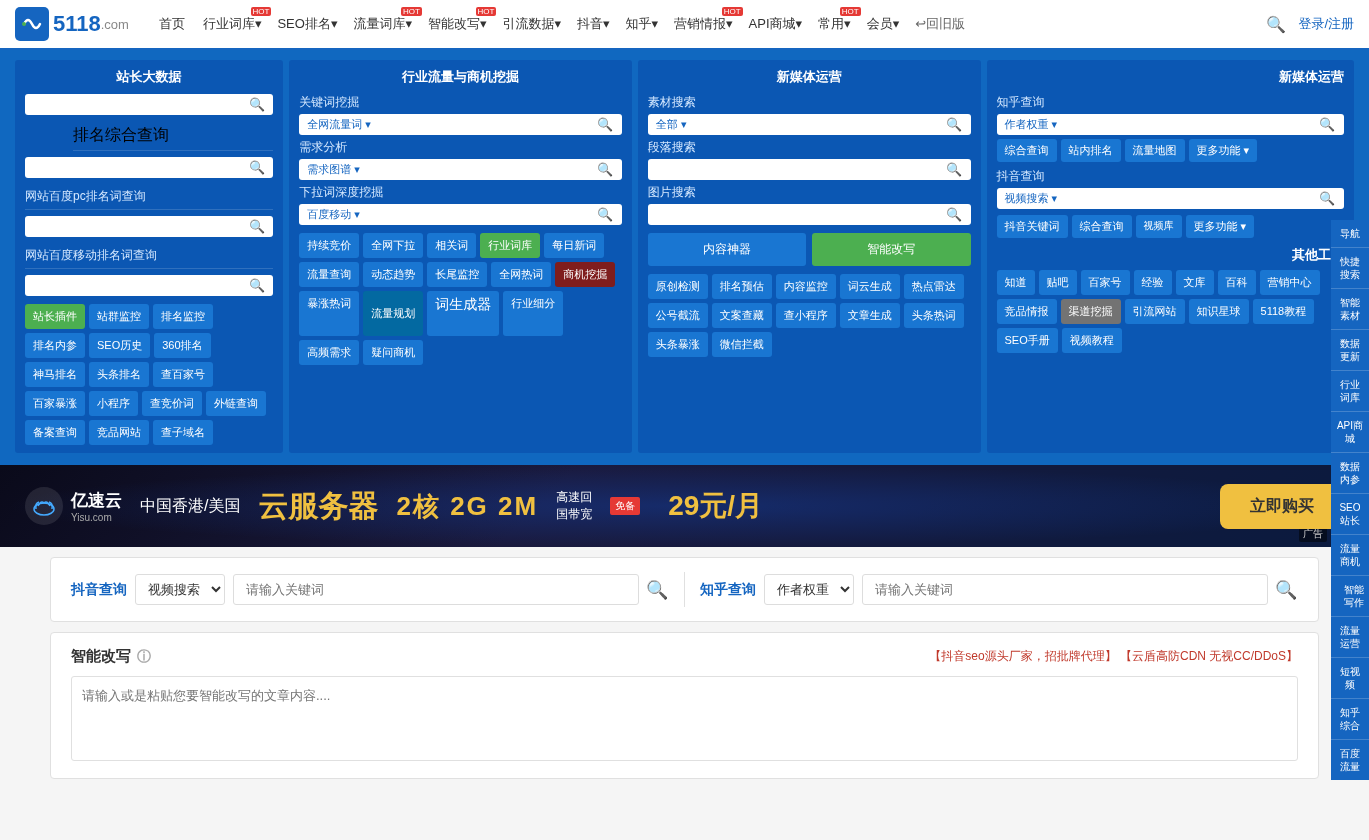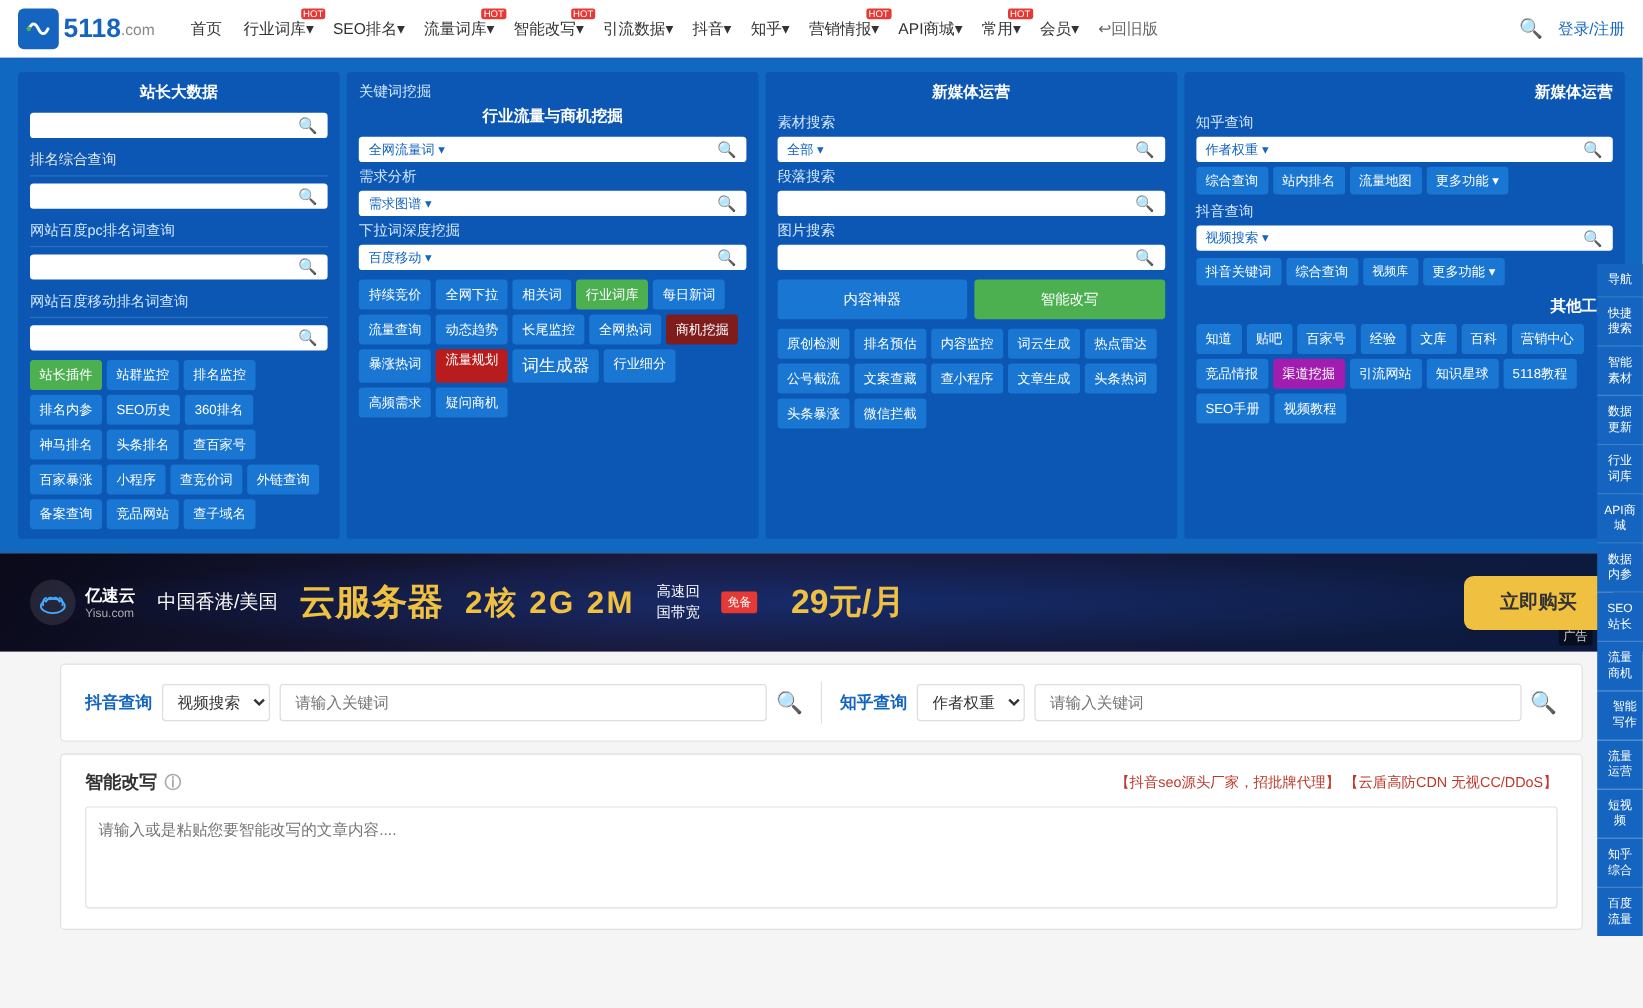--- a/index.html
+++ b/index.html
@@ -41,21 +41,21 @@
 </div>
 
 <div style="background:#1068c0;padding:10px 15px 12px;display:flex;gap:6px;">
 
   <div style="flex:1;background:rgba(0,50,150,0.3);padding:8px 10px;border-radius:3px;">
     <div style="color:#fff;font-size:13px;font-weight:bold;text-align:center;margin-bottom:8px;">站长大数据</div>
     <div style="display:flex;align-items:center;background:#fff;border-radius:3px;padding:3px 8px;margin-bottom:6px;">
       <input style="flex: 1 1 0%; border: none; outline: none; font-size: 11px;" placeholder="">
       <span style="color:#1565c0;cursor:pointer;">🔍</span>
     </div>
-    <div style="color:#e5e5e5;font-size:12px;padding:4px 0;border-bottom:1px solid rgba(255,255,255,0.15);cursor:pointer;">排名综合查询</div>
+    <div style="color:#000000;font-size:16px;padding:4px 0;border-bottom:1px solid rgba(255,255,255,0.15);cursor:pointer;margin-left:48px;">排名综合查询</div>
     <div style="display:flex;align-items:center;background:#fff;border-radius:3px;padding:3px 8px;margin:6px 0;">
       <input style="flex: 1 1 0%; border: none; outline: none; font-size: 11px;" placeholder="">
       <span style="color:#1565c0;cursor:pointer;">🔍</span>
     </div>
     <div style="color:#d4e8ff;font-size:12px;padding:4px 0;border-bottom:1px solid rgba(255,255,255,0.15);cursor:pointer;">网站百度pc排名词查询</div>
     <div style="display:flex;align-items:center;background:#fff;border-radius:3px;padding:3px 8px;margin:6px 0;">
       <input style="flex: 1 1 0%; border: none; outline: none; font-size: 11px;" placeholder="">
       <span style="color:#1565c0;cursor:pointer;">🔍</span>
     </div>
     <div style="color:#d4e8ff;font-size:12px;padding:4px 0;border-bottom:1px solid rgba(255,255,255,0.15);cursor:pointer;">网站百度移动排名词查询</div>
@@ -78,23 +78,23 @@
       <span style="background:#1976d2;color:#fff;padding:5px 8px;border-radius:3px;font-size:11px;cursor:pointer;">小程序</span>
       <span style="background:#1976d2;color:#fff;padding:5px 8px;border-radius:3px;font-size:11px;cursor:pointer;">查竞价词</span>
       <span style="background:#1976d2;color:#fff;padding:5px 8px;border-radius:3px;font-size:11px;cursor:pointer;">外链查询</span>
       <span style="background:#1976d2;color:#fff;padding:5px 8px;border-radius:3px;font-size:11px;cursor:pointer;">备案查询</span>
       <span style="background:#1976d2;color:#fff;padding:5px 8px;border-radius:3px;font-size:11px;cursor:pointer;">竞品网站</span>
       <span style="background:#1976d2;color:#fff;padding:5px 8px;border-radius:3px;font-size:11px;cursor:pointer;">查子域名</span>
     </div>
   </div>
 
   <div style="flex:1.3;background:rgba(0,50,150,0.3);padding:8px 10px;border-radius:3px;">
+    <div style="color:#fff;font-size:13px;font-weight:bold;text-align:center;margin-bottom:8px;">行业流量与商机挖掘</div>
+
     <div style="color:#d4e8ff;font-size:12px;margin-bottom:3px;">关键词挖掘</div>
-
-    <div style="color:#fff;font-size:13px;font-weight:bold;text-align:center;margin-bottom:8px;">行业流量与商机挖掘</div>
     <div style="display:flex;align-items:center;background:#fff;border-radius:3px;padding:3px 8px;margin-bottom:4px;">
       <span style="color:#1565c0;font-size:11px;margin-right:4px;">全网流量词 ▾</span>
       <input style="flex: 1 1 0%; border: none; outline: none; font-size: 11px;" placeholder="">
       <span style="color:#1565c0;cursor:pointer;">🔍</span>
     </div>
     <div style="color:#d4e8ff;font-size:12px;margin-bottom:3px;">需求分析</div>
     <div style="display:flex;align-items:center;background:#fff;border-radius:3px;padding:3px 8px;margin-bottom:4px;">
       <span style="color:#1565c0;font-size:11px;margin-right:4px;">需求图谱 ▾</span>
       <input style="flex: 1 1 0%; border: none; outline: none; font-size: 11px;" placeholder="">
       <span style="color:#1565c0;cursor:pointer;">🔍</span>
@@ -110,21 +110,21 @@
       <span style="background:#1976d2;color:#fff;padding:5px 8px;border-radius:3px;font-size:11px;cursor:pointer;">全网下拉</span>
       <span style="background:#1976d2;color:#fff;padding:5px 8px;border-radius:3px;font-size:11px;cursor:pointer;">相关词</span>
       <span style="background:#4caf50;color:#fff;padding:5px 8px;border-radius:3px;font-size:11px;cursor:pointer;">行业词库</span>
       <span style="background:#1976d2;color:#fff;padding:5px 8px;border-radius:3px;font-size:11px;cursor:pointer;">每日新词</span>
       <span style="background:#1976d2;color:#fff;padding:5px 8px;border-radius:3px;font-size:11px;cursor:pointer;">流量查询</span>
       <span style="background:#1976d2;color:#fff;padding:5px 8px;border-radius:3px;font-size:11px;cursor:pointer;">动态趋势</span>
       <span style="background:#1976d2;color:#fff;padding:5px 8px;border-radius:3px;font-size:11px;cursor:pointer;">长尾监控</span>
       <span style="background:#1976d2;color:#fff;padding:5px 8px;border-radius:3px;font-size:11px;cursor:pointer;">全网热词</span>
       <span style="background:#7f1d1d;color:#fff;padding:5px 8px;border-radius:3px;font-size:11px;cursor:pointer;">商机挖掘</span>
       <span style="background:#1976d2;color:#fff;padding:5px 8px;border-radius:3px;font-size:11px;cursor:pointer;">暴涨热词</span>
-      <span style="background:#b91c1c;color:#fff;padding:1px 8px;border-radius:3px;font-size:11px;cursor:pointer;">流量规划</span>
+      <span style="background:#0369a1;color:#fff;padding:15px 8px;border-radius:3px;font-size:11px;cursor:pointer;">流量规划</span>
       <span style="background:#1976d2;color:#fff;padding:5px 8px;border-radius:3px;font-size:14px;cursor:pointer;">词生成器</span>
       <span style="background:#1976d2;color:#fff;padding:5px 8px;border-radius:3px;font-size:11px;cursor:pointer;">行业细分</span>
       <span style="background:#1976d2;color:#fff;padding:5px 8px;border-radius:3px;font-size:11px;cursor:pointer;">高频需求</span>
       <span style="background:#1976d2;color:#fff;padding:5px 8px;border-radius:3px;font-size:11px;cursor:pointer;">疑问商机</span>
     </div>
   </div>
 
   <div style="flex:1.3;background:rgba(0,50,150,0.3);padding:8px 10px;border-radius:3px;">
     <div style="color:#fff;font-size:13px;font-weight:bold;text-align:center;margin-bottom:8px;">新媒体运营</div>
     <div style="color:#d4e8ff;font-size:12px;margin-bottom:3px;">素材搜索</div>
@@ -197,21 +197,21 @@
     <div style="color:#fff;font-size:13px;font-weight:bold;text-align:right;margin-bottom:6px;">其他工具</div>
     <div style="display:flex;flex-wrap:wrap;gap:4px;">
       <span style="background:#1976d2;color:#fff;padding:5px 8px;border-radius:3px;font-size:11px;cursor:pointer;">知道</span>
       <span style="background:#1976d2;color:#fff;padding:5px 8px;border-radius:3px;font-size:11px;cursor:pointer;">贴吧</span>
       <span style="background:#1976d2;color:#fff;padding:5px 8px;border-radius:3px;font-size:11px;cursor:pointer;">百家号</span>
       <span style="background:#1976d2;color:#fff;padding:5px 8px;border-radius:3px;font-size:11px;cursor:pointer;">经验</span>
       <span style="background:#1976d2;color:#fff;padding:5px 8px;border-radius:3px;font-size:11px;cursor:pointer;">文库</span>
       <span style="background:#1976d2;color:#fff;padding:5px 8px;border-radius:3px;font-size:11px;cursor:pointer;">百科</span>
       <span style="background:#1976d2;color:#fff;padding:5px 8px;border-radius:3px;font-size:11px;cursor:pointer;">营销中心</span>
       <span style="background:#1976d2;color:#fff;padding:5px 8px;border-radius:3px;font-size:11px;cursor:pointer;">竞品情报</span>
-      <span style="background:#a21caf;color:#fff;padding:5px 8px;border-radius:3px;font-size:11px;cursor:pointer;">渠道挖掘</span>
+      <span style="background:#737373;color:#fff;padding:5px 8px;border-radius:3px;font-size:11px;cursor:pointer;">渠道挖掘</span>
       <span style="background:#1976d2;color:#fff;padding:5px 8px;border-radius:3px;font-size:11px;cursor:pointer;">引流网站</span>
       <span style="background:#1976d2;color:#fff;padding:5px 8px;border-radius:3px;font-size:11px;cursor:pointer;">知识星球</span>
       <span style="background:#1976d2;color:#fff;padding:5px 8px;border-radius:3px;font-size:11px;cursor:pointer;">5118教程</span>
       <span style="background:#1976d2;color:#fff;padding:5px 8px;border-radius:3px;font-size:11px;cursor:pointer;">SEO手册</span>
       <span style="background:#1976d2;color:#fff;padding:5px 8px;border-radius:3px;font-size:11px;cursor:pointer;">视频教程</span>
     </div>
   </div>
 </div>
 
 <div style="background:linear-gradient(135deg,#0a0a1a 0%,#1a1a3e 40%,#0a1a3e 100%);height:82px;display:flex;align-items:center;padding:0 25px;gap:18px;position:relative;overflow:hidden;cursor:pointer;">
@@ -220,21 +220,21 @@
   <div style="position:relative;z-index:2;display:flex;align-items:center;gap:8px;">
     <div style="width:38px;height:38px;background:rgba(255,255,255,0.1);border-radius:50%;display:flex;align-items:center;justify-content:center;">
       <svg width="26" height="26" viewBox="0 0 26 26">
           <ellipse cx="13" cy="16" rx="10" ry="6" fill="none" stroke="#4af" stroke-width="1.5"></ellipse>
           <path d="M7 13 Q10 7 13 10 Q16 7 19 13" fill="none" stroke="#4af" stroke-width="1.5"></path>
           <path d="M5 16 Q4 10 8 9" fill="none" stroke="#4af" stroke-width="1.5"></path>
           <path d="M21 16 Q22 10 18 9" fill="none" stroke="#4af" stroke-width="1.5"></path>
         </svg>
     </div>
     <div>
-      <div style="color:#fff;font-size:14px;font-weight:bold;">亿速云</div>
+      <div style="color:#fff;font-size:17px;font-weight:bold;">亿速云</div>
       <div style="color:#aaa;font-size:10px;">Yisu.com</div>
     </div>
   </div>
   <div style="position:relative;z-index:2;color:#fff;font-size:16px;">中国香港/美国</div>
   <div style="position:relative;z-index:2;color:#f0c040;font-size:30px;font-weight:bold;">云服务器</div>
   <div style="position:relative;z-index:2;color:#f0c040;font-size:26px;font-weight:bold;letter-spacing:2px;">2核 2G 2M</div>
   <div style="position:relative;z-index:2;display:flex;flex-direction:column;align-items:center;">
     <div style="color:#fff;font-size:12px;">高速回</div>
     <div style="color:#fff;font-size:12px;">国带宽</div>
   </div>

